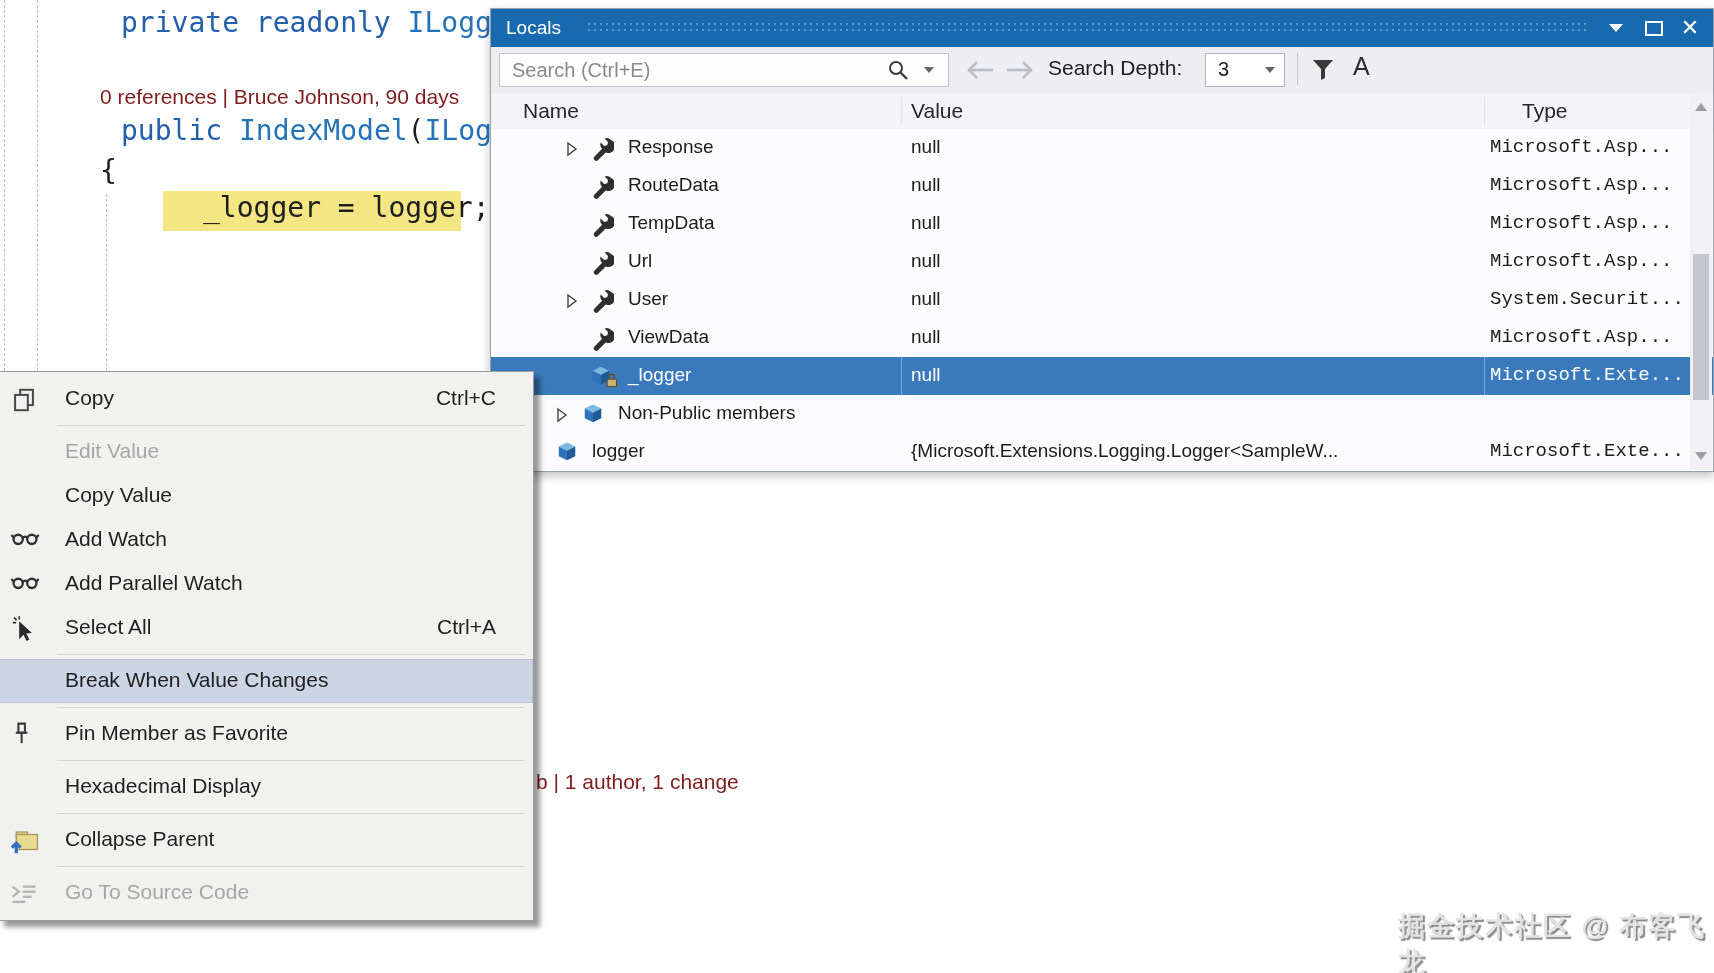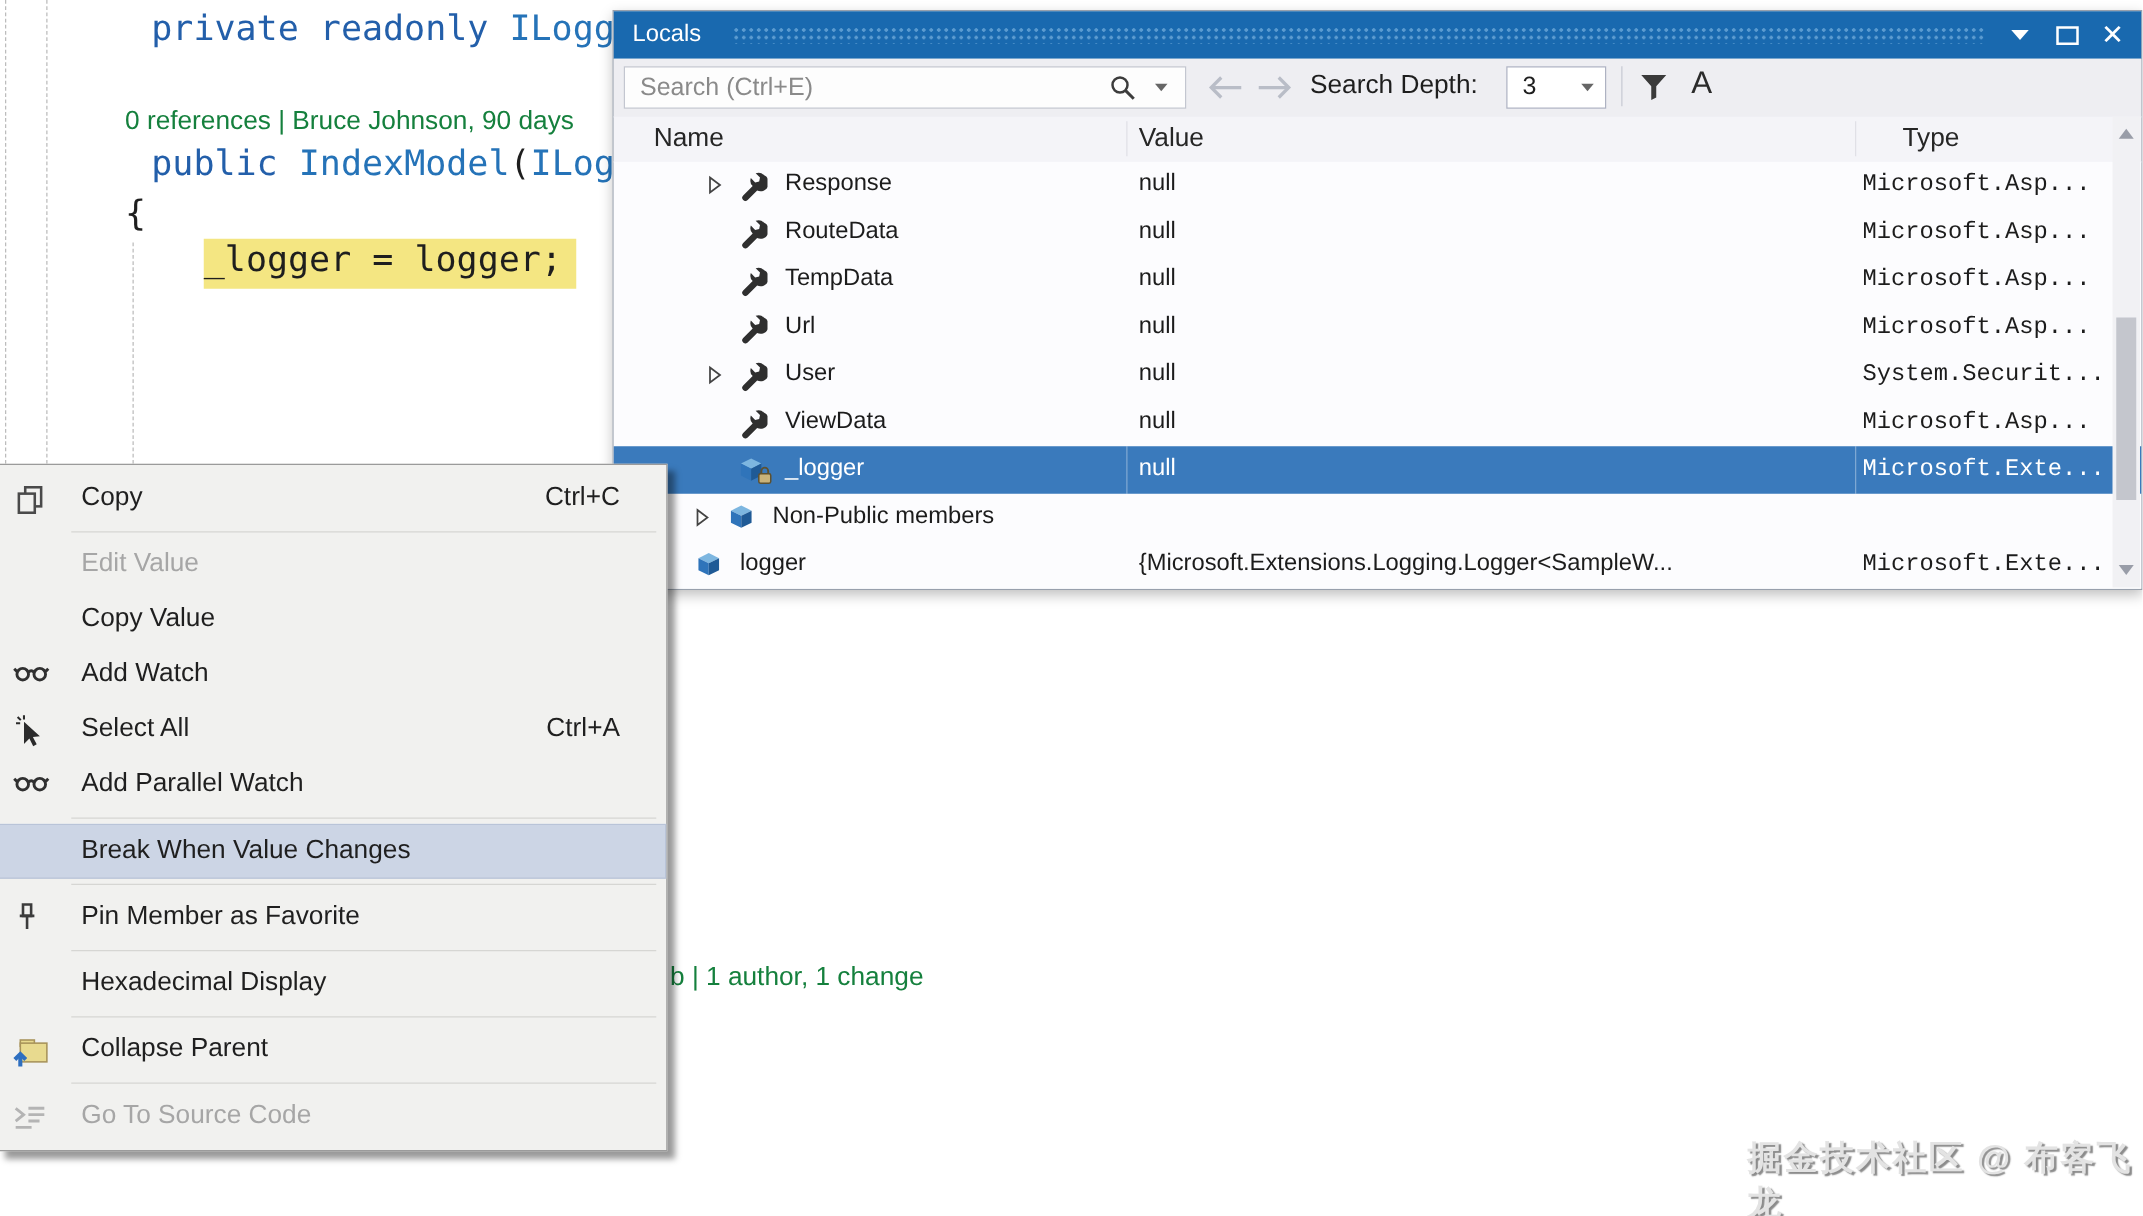--- a/index.html
+++ b/index.html
@@ -7,21 +7,21 @@
        font-family:"Liberation Sans",sans-serif;color:#1e1e1e;}
 
   
   #editor{position:absolute;inset:0;background:#ffffff;}
   .guide{position:absolute;width:0;border-left:1px dashed #bcbcbc;}
   .codeline{position:absolute;font-family:"DejaVu Sans Mono","Liberation Mono",monospace;
             font-size:28px;white-space:pre;}
   .kw{color:#235faa;margin-left:21px;}
   .ty{color:#2573b8;}
   .pl{color:#1e1e1e;}
-  .codelens{position:absolute;font-size:21px;color:#15803d;white-space:pre;}
+  .codelens{position:absolute;font-size:21px;color:#7f1d1d;white-space:pre;}
   #yellow-highlight{position:absolute;left:163px;top:191px;width:298px;height:40px;
                     background:#f4e682;}
   #yellow-highlight span{position:absolute;left:7px;top:4px;}
   #watermark{position:absolute;left:1398px;top:908px;font-size:27px;font-weight:bold;
              letter-spacing:2px;color:#e3e3e3;
              text-shadow:2px 2px 1px #8b8b8b, -1px -1px 0 #ffffff;}
 
   
   #locals{position:absolute;left:490px;top:8px;width:1222px;height:462px;
           border:1px solid #98a0ac;background:#fcfcfe;
@@ -116,21 +116,21 @@
 
   <div class="codeline" style="left:100px;top:6px;"><span class="kw">private readonly </span><span class="ty">ILogge</span></div>
 
   <div class="codelens" style="left:100px;top:85px;">0 references | Bruce Johnson, 90 days</div>
 
   <div class="codeline" style="left:100px;top:114px;"><span class="kw">public </span><span class="ty">IndexModel</span><span class="pl">(</span><span class="ty">ILogg</span></div>
 
   <div class="codeline" style="left:100px;top:154px;">{</div>
 
   <div id="yellow-highlight">
-    <span class="codeline" style="position:static;">_logger = logger;</span>
+    <span class="codeline" style="position:static;margin-left:40px;">_logger = logger;</span>
   </div>
 
   <div class="codelens" style="left:536px;top:770px;">b | 1 author, 1 change</div>
 
   <div id="watermark">掘金技术社区 @ 布客飞龙</div>
 </div>
 
 <div id="locals">
   <div id="titlebar">
     <span class="title">Locals</span>
@@ -311,35 +311,35 @@
     <div class="mi">
       <span class="micon"><svg width="30" height="22" viewBox="0 0 22 16">
           <circle cx="6" cy="9" r="3.4" fill="none" stroke="#303030" stroke-width="1.7"></circle>
           <circle cx="16" cy="9" r="3.4" fill="none" stroke="#303030" stroke-width="1.7"></circle>
           <path d="M9.3 8 Q11 6 12.7 8" fill="none" stroke="#303030" stroke-width="1.7"></path>
           <path d="M2.7 7.5 L1 5.8 M19.3 7.5 L21 5.8" stroke="#303030" stroke-width="1.7"></path>
         </svg></span>
       <span class="mlabel">Add Watch</span>
     </div>
     <div class="mi">
-      <span class="micon"><svg width="26" height="28" viewBox="0 0 20 22">
-          <path d="M7 5 L7 19 L10.4 15.6 L12.8 20.4 L15 19.2 L12.6 14.6 L17 14.2 Z" fill="#2b2b2b"></path>
-          <path d="M3 2 L5 4 M7 1 L7 3.6 M2 6 L4.6 6" stroke="#2b2b2b" stroke-width="1.3"></path>
-        </svg></span>
-      <span class="mlabel">Select All</span>
-      <span class="mshort">Ctrl+A</span>
-    </div>
-    <div class="mi">
       <span class="micon"><svg width="30" height="22" viewBox="0 0 22 16">
           <circle cx="6" cy="9" r="3.4" fill="none" stroke="#303030" stroke-width="1.7"></circle>
           <circle cx="16" cy="9" r="3.4" fill="none" stroke="#303030" stroke-width="1.7"></circle>
           <path d="M9.3 8 Q11 6 12.7 8" fill="none" stroke="#303030" stroke-width="1.7"></path>
           <path d="M2.7 7.5 L1 5.8 M19.3 7.5 L21 5.8" stroke="#303030" stroke-width="1.7"></path>
         </svg></span>
       <span class="mlabel">Add Parallel Watch</span>
+    </div>
+    <div class="mi">
+      <span class="micon"><svg width="26" height="28" viewBox="0 0 20 22">
+          <path d="M7 5 L7 19 L10.4 15.6 L12.8 20.4 L15 19.2 L12.6 14.6 L17 14.2 Z" fill="#2b2b2b"></path>
+          <path d="M3 2 L5 4 M7 1 L7 3.6 M2 6 L4.6 6" stroke="#2b2b2b" stroke-width="1.3"></path>
+        </svg></span>
+      <span class="mlabel">Select All</span>
+      <span class="mshort">Ctrl+A</span>
     </div>
     <div class="msep"></div>
     <div class="mi highlighted">
       <span class="mlabel">Break When Value Changes</span>
     </div>
     <div class="msep"></div>
     <div class="mi">
       <span class="micon"><svg width="22" height="26" viewBox="0 0 16 20">
           <path d="M6 2 h5 v7 h-5 z" fill="none" stroke="#3c3c3c" stroke-width="1.6"></path>
           <line x1="4" y1="9" x2="13" y2="9" stroke="#3c3c3c" stroke-width="1.6"></line>

